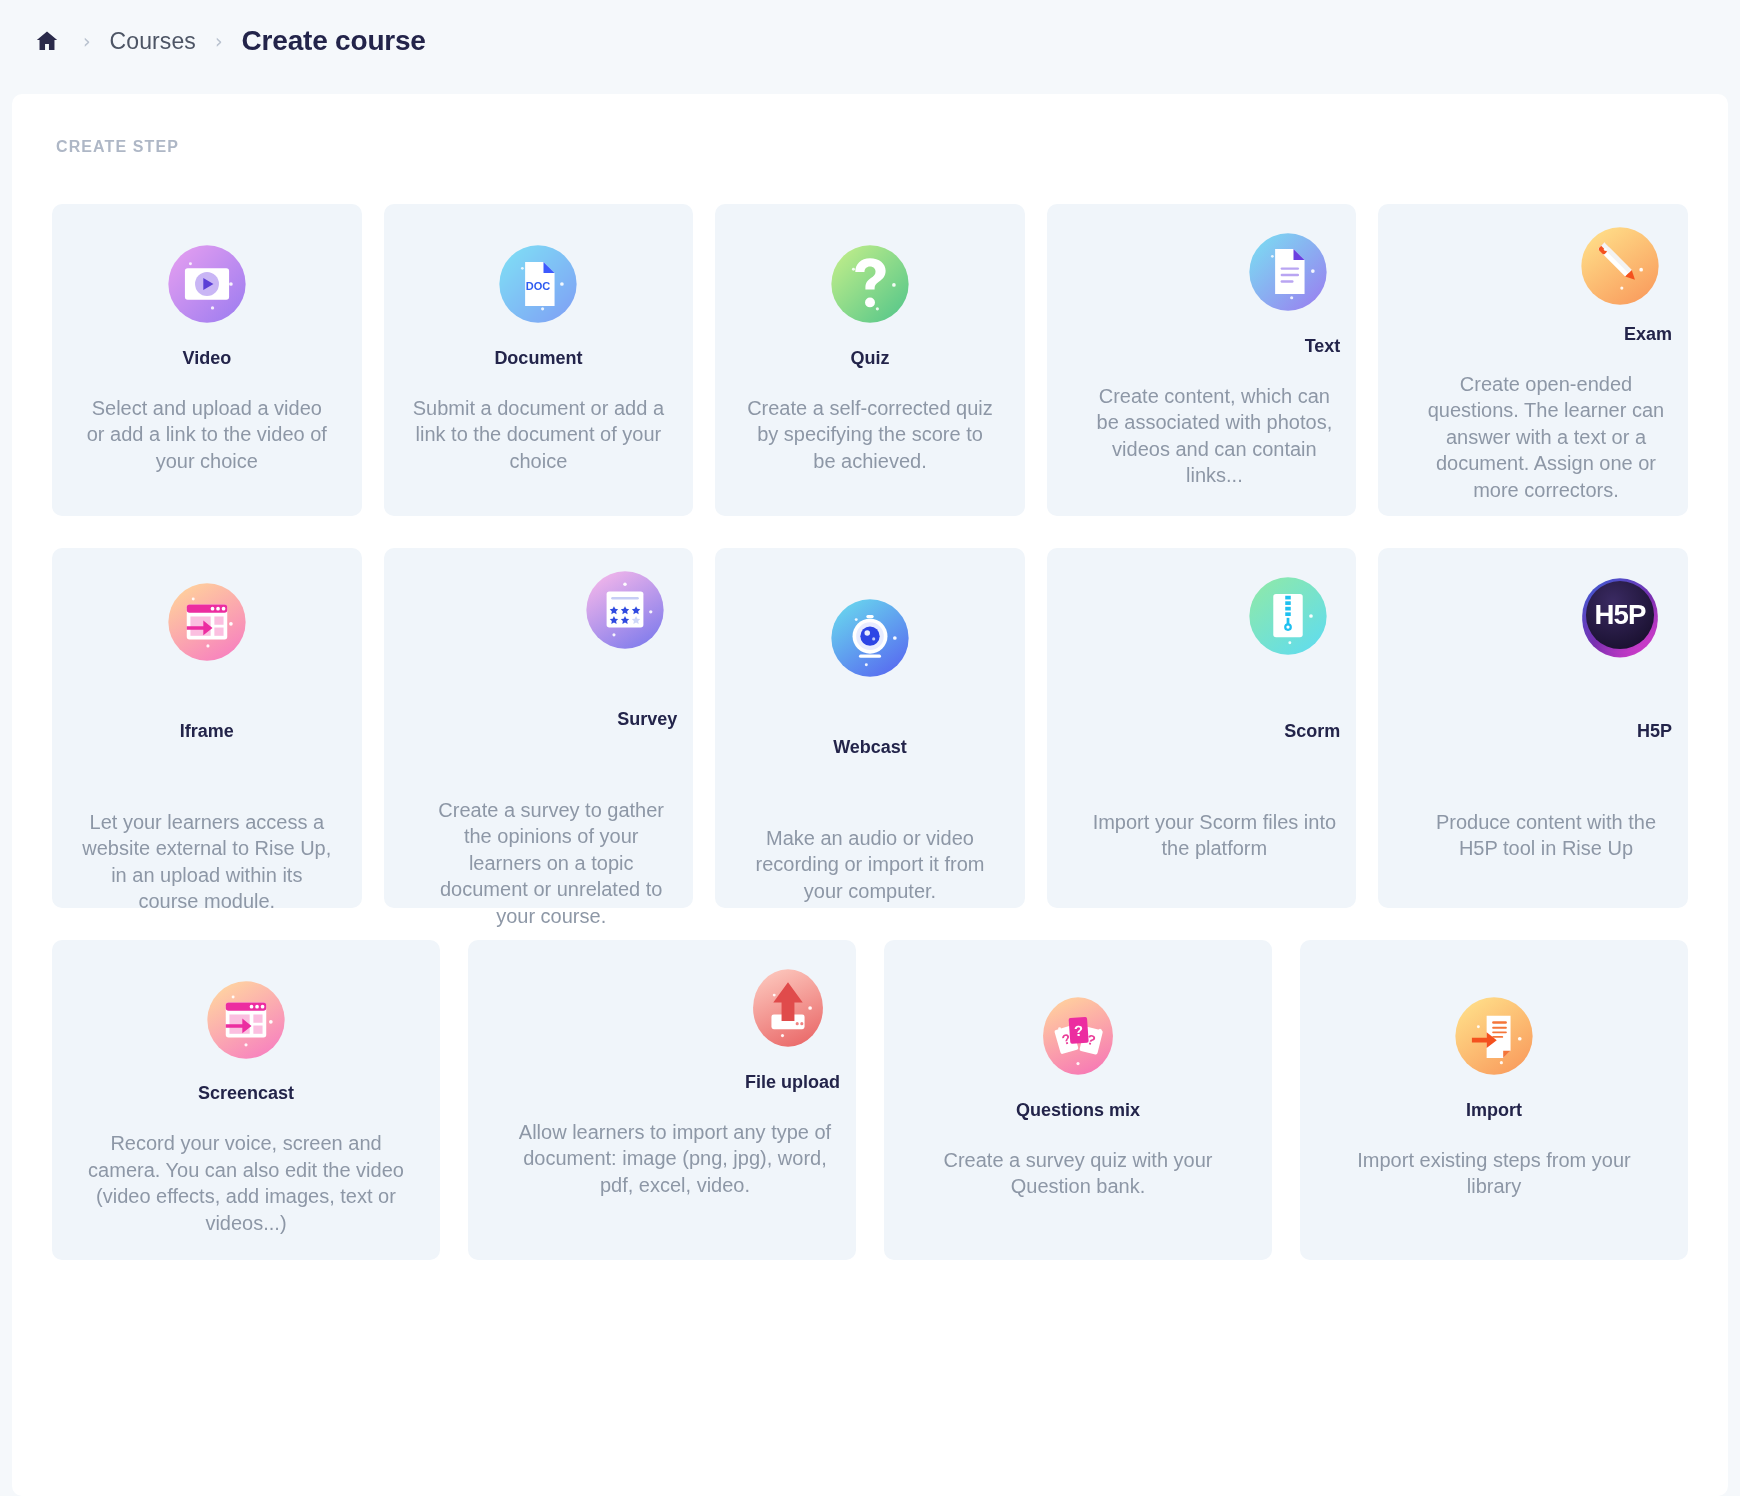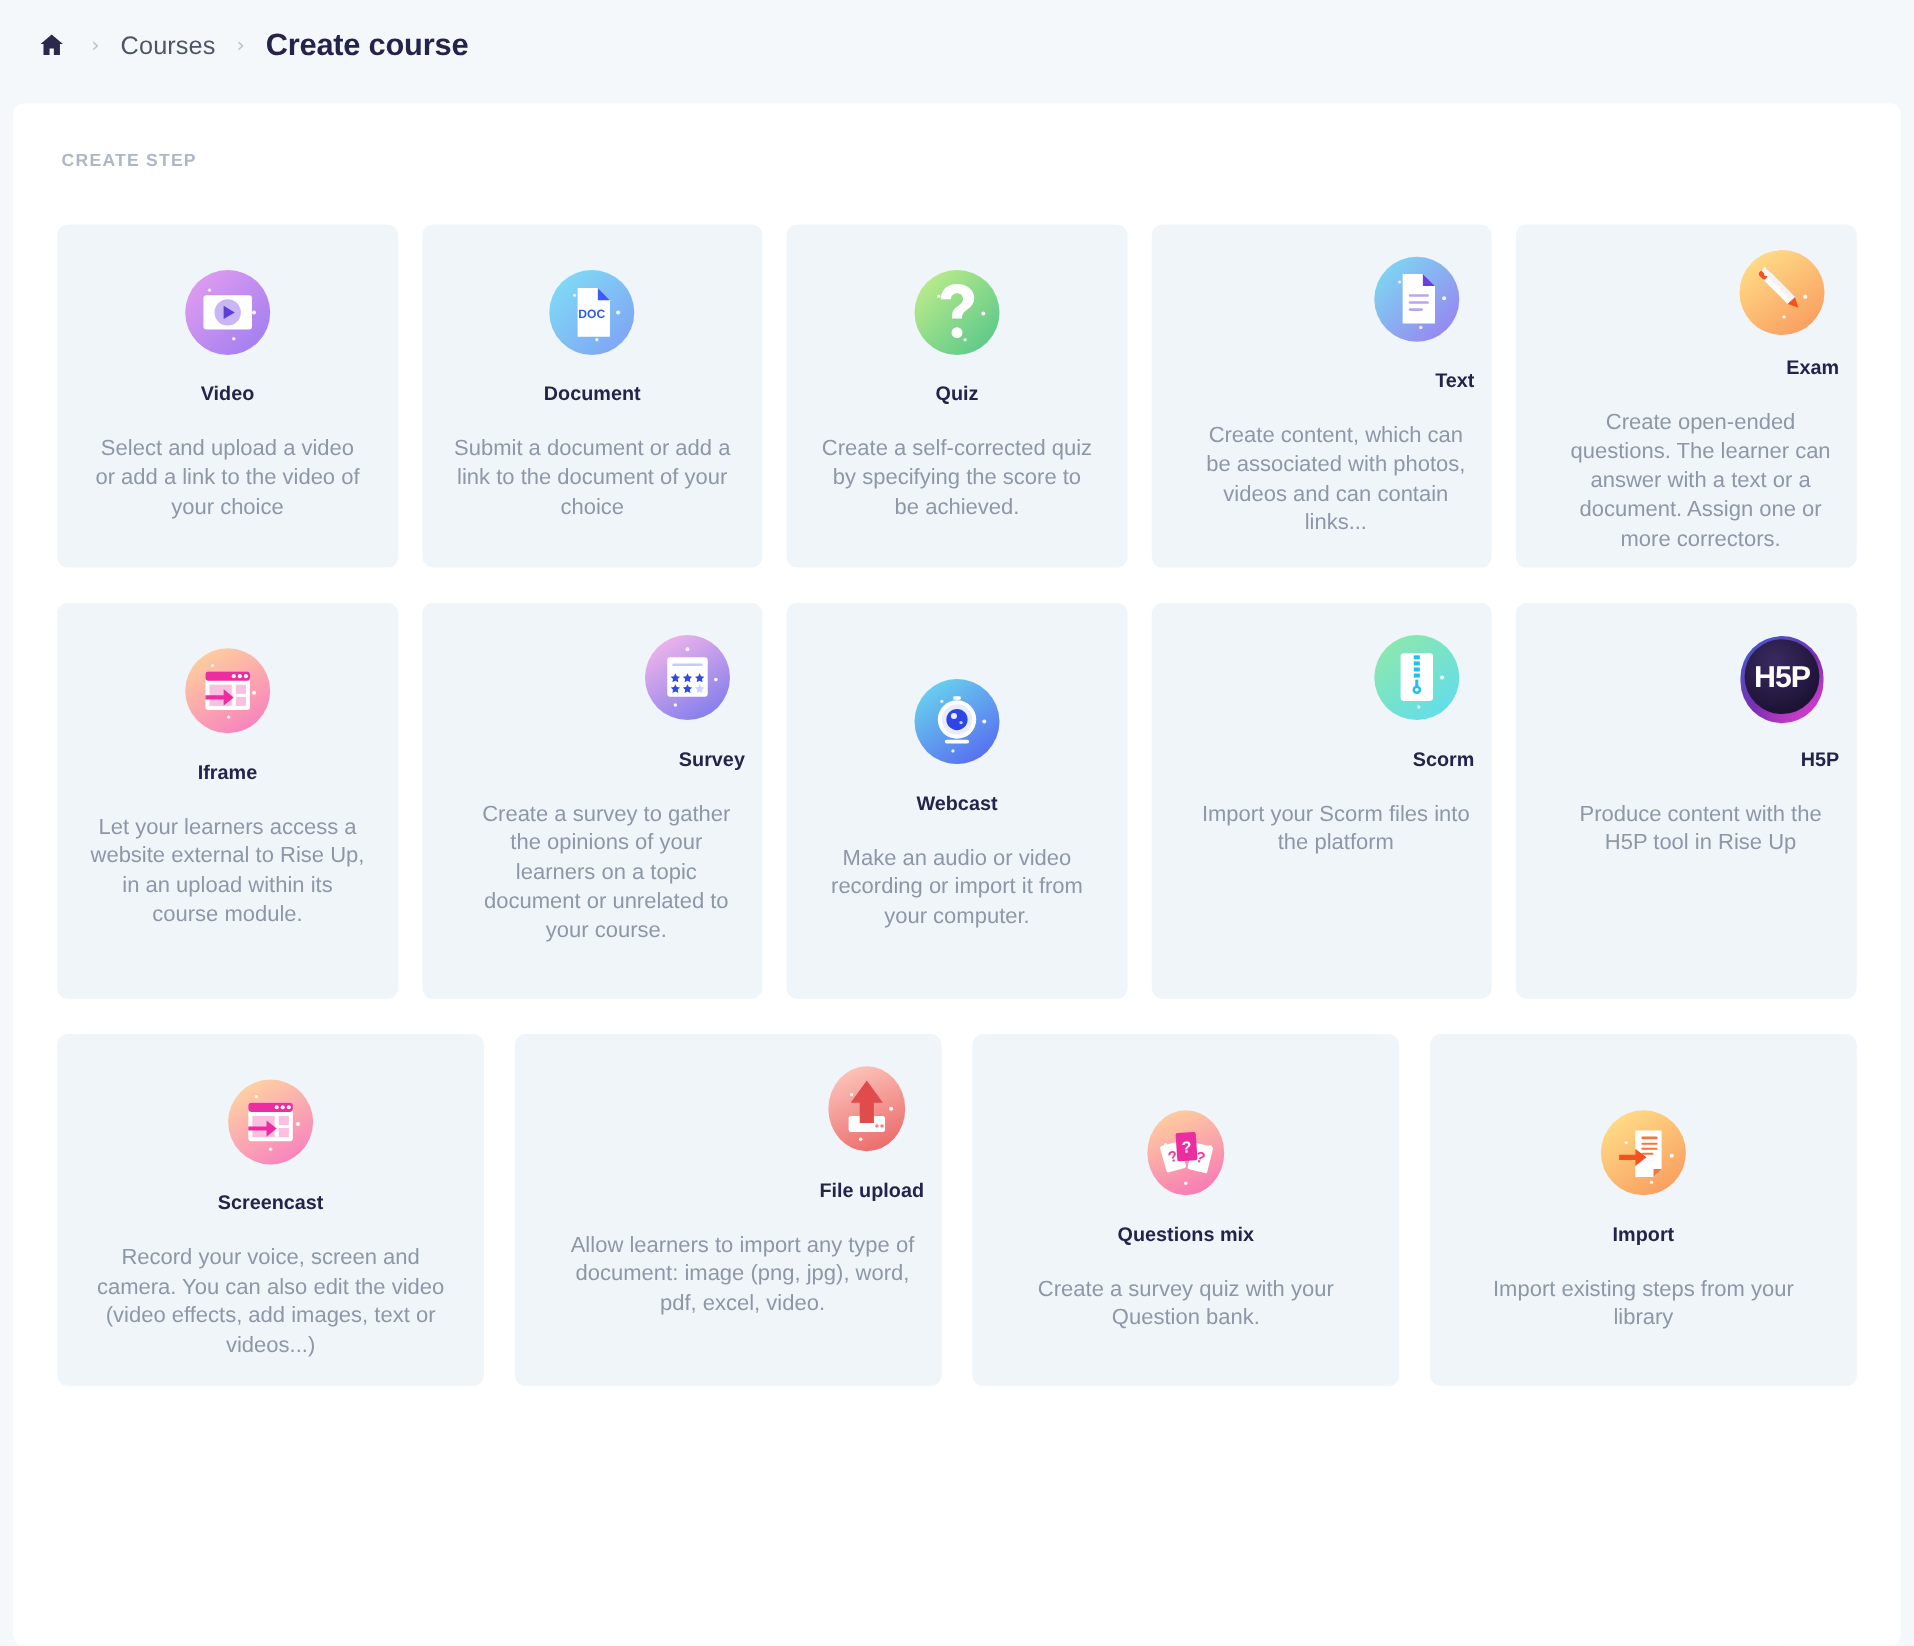--- a/index.html
+++ b/index.html
@@ -75,21 +75,21 @@
     background: #f0f5fa;
     border-radius: 10px;
     display: flex;
     flex-direction: column;
     align-items: center;
     cursor: pointer;
     padding: 28px 16px 24px;
   }
   .row.r1 .card, .row.r2 .card { flex: 1 1 0; }
   .row.r1 .card { height: 312px; }
-  .row.r2 .card { height: 360px; }
+  .row.r2 .card { height: 360px; gap: 41px; }
   .row.r3 .card { height: 320px; }
   .row.r3 { gap: 28px; }
   .row.r3 .card { flex: 1 1 0; }
 
   .card .icon-wrap {
     width: 104px; height: 104px;
     display: flex; align-items: center; justify-content: center;
     margin-bottom: 8px;
   }
   .card .card-title {
@@ -103,21 +103,21 @@
     font-size: 20px;
     line-height: 1.32;
     color: #8d97a6;
     text-align: center;
     margin-top: 26px;
     max-width: 252px;
   }
   .row.r3 .card .card-desc { max-width: 330px; }
 
   
-  .card.push-1 { padding-top: 56px; }
+  .card.push-1 { padding-top: 44px; }
   .card.push-2 { padding-top: 16px; align-items: flex-end; }
 
   svg { display: block; }
 </style>
 </head>
 <body>
 
 <div class="topbar">
   <span class="crumb-home">
     <svg width="26" height="26" viewBox="0 0 24 24" fill="currentColor">

